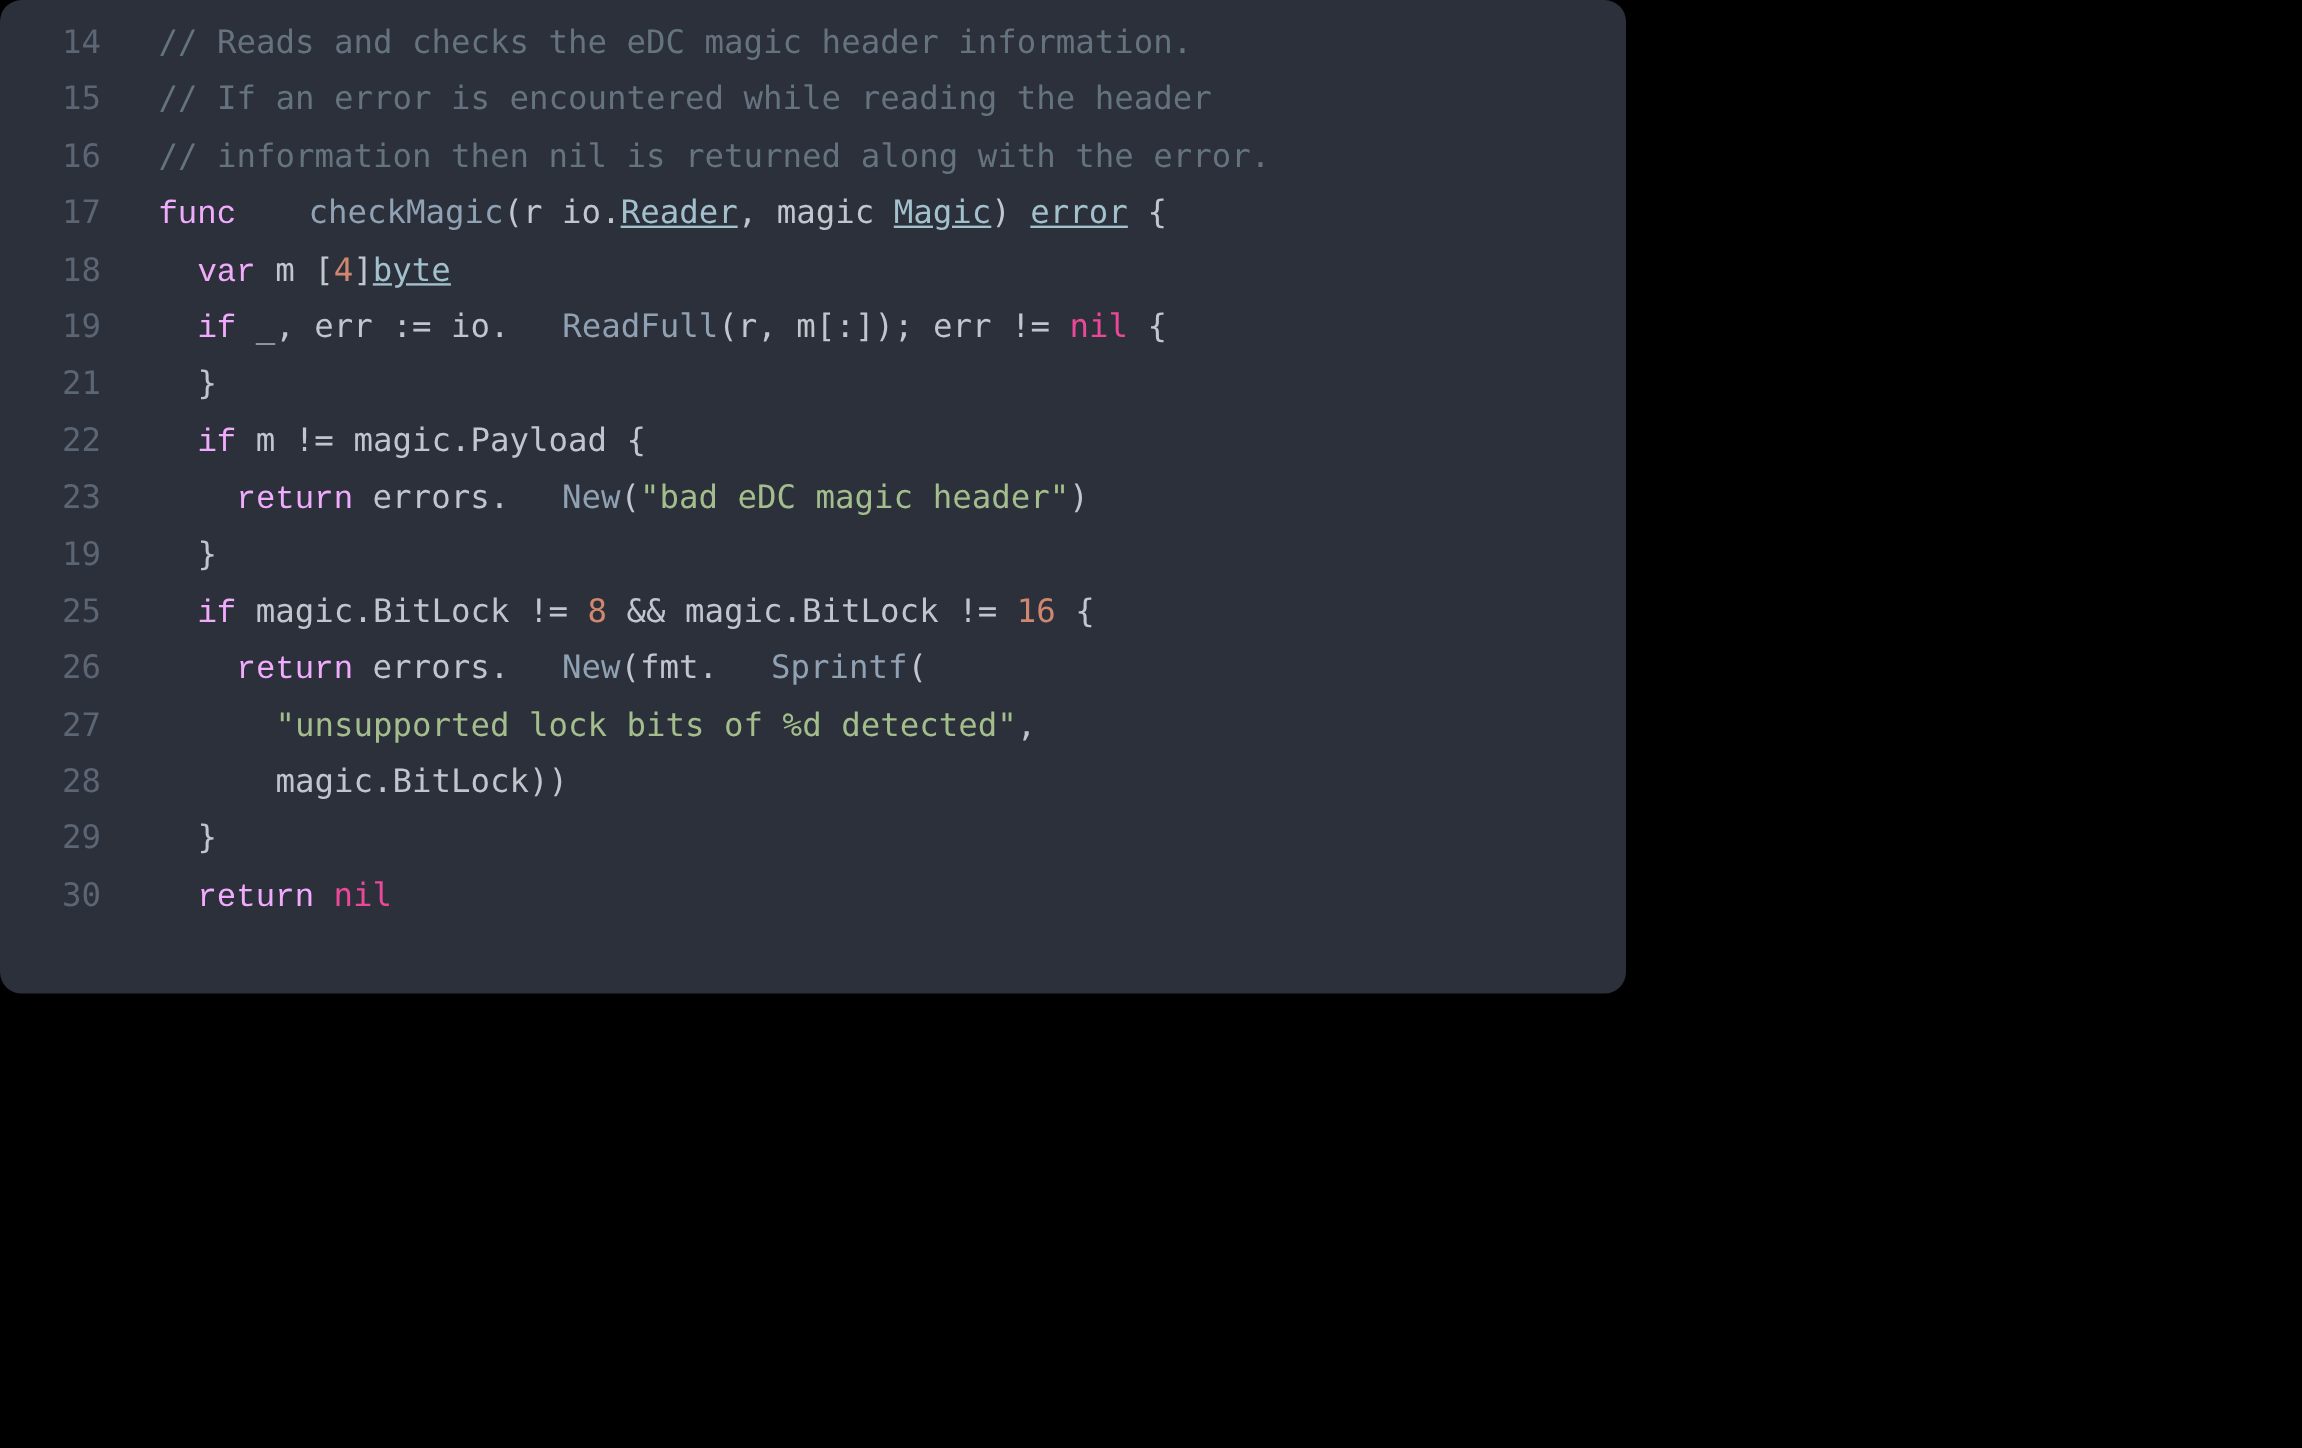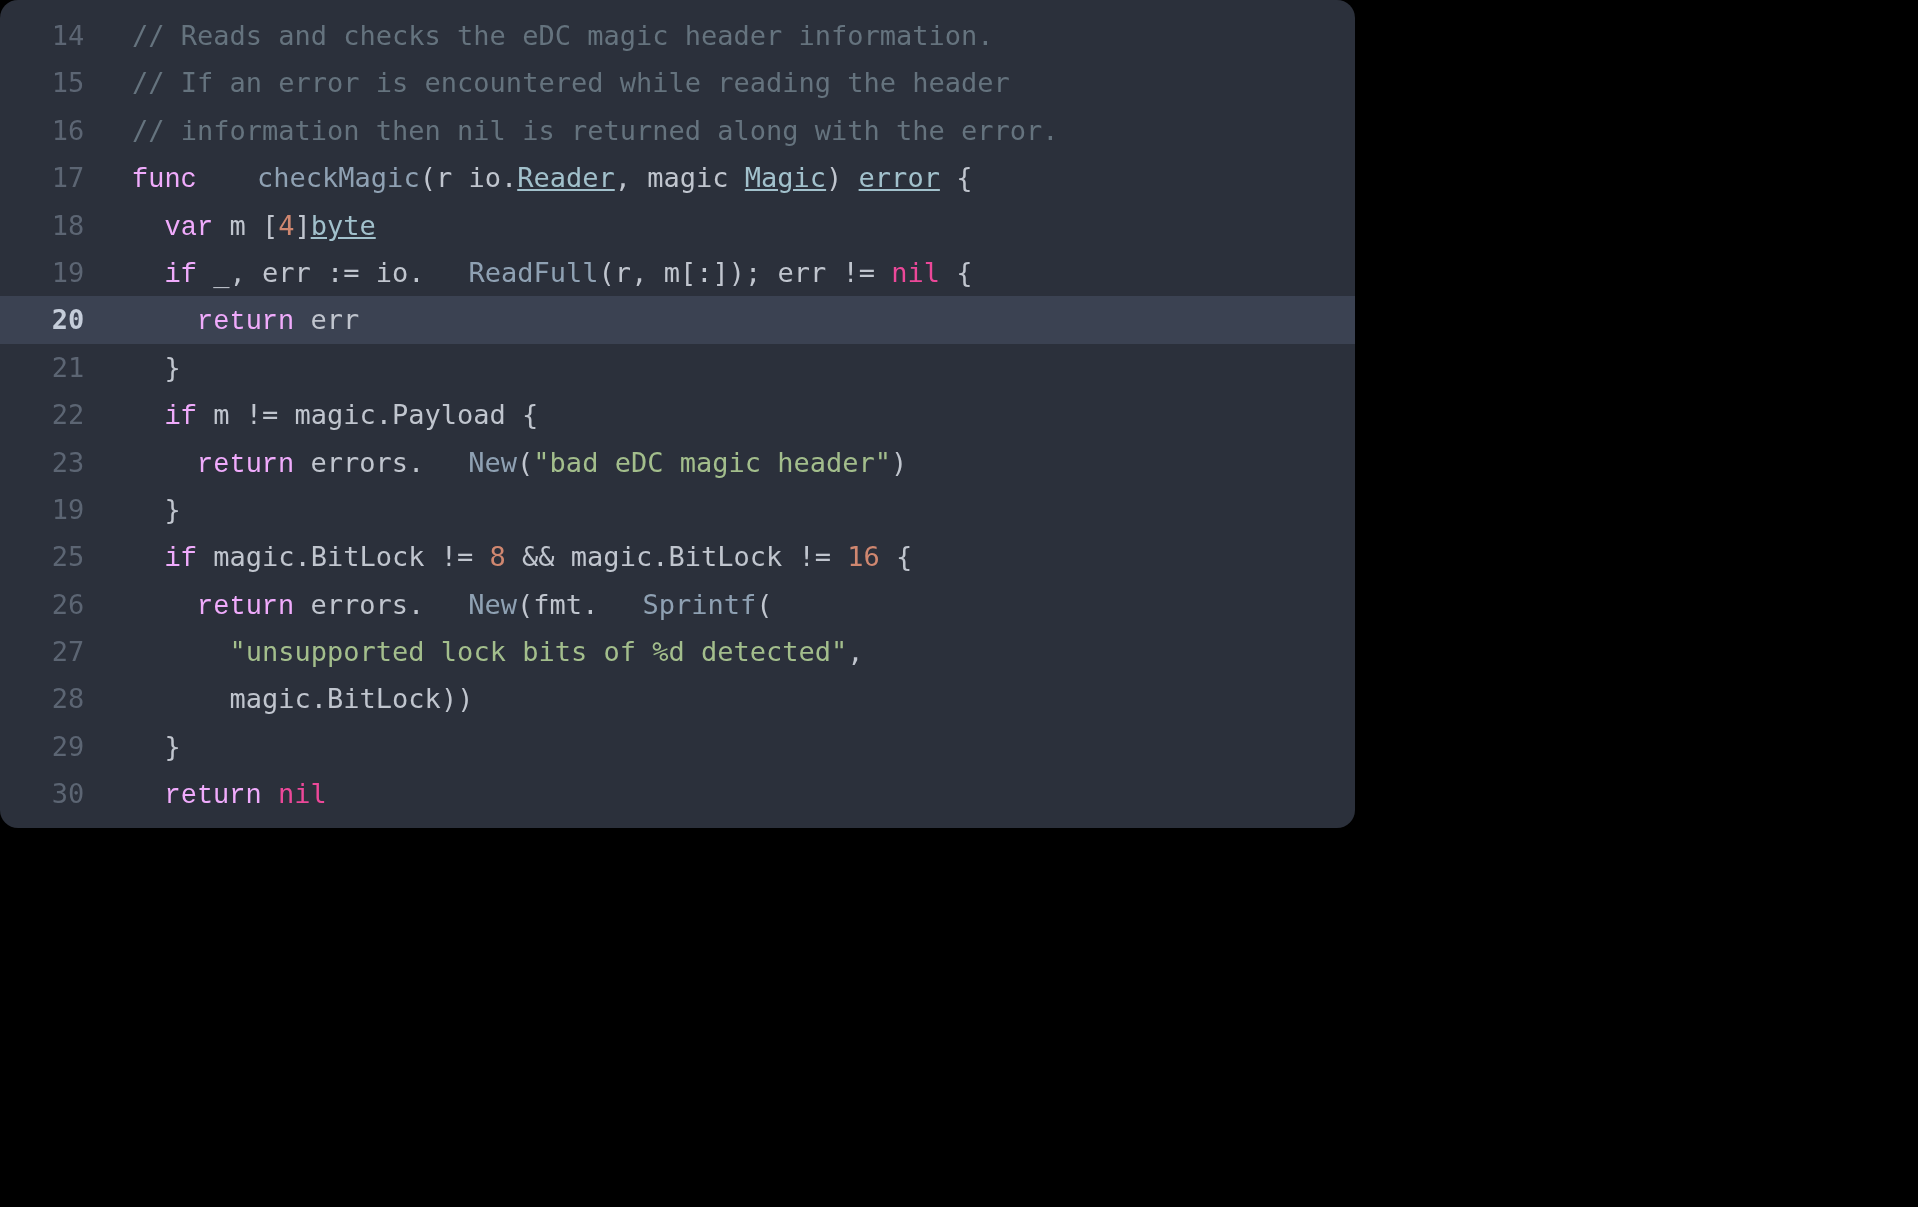--- a/index.html
+++ b/index.html
@@ -74,21 +74,20 @@
 
 <div class="editor-frame">
   <div class="code-area" id="code-area">
 
   <div class="line"><div class="gutter">14</div><div class="code"><span class="tok-comment">// Reads and checks the eDC magic header information.</span></div></div>
       <div class="line"><div class="gutter">15</div><div class="code"><span class="tok-comment">// If an error is encountered while reading the header</span></div></div>
       <div class="line"><div class="gutter">16</div><div class="code"><span class="tok-comment">// information then nil is returned along with the error.</span></div></div>
       <div class="line"><div class="gutter">17</div><div class="code"><span class="tok-keyword">func</span><span class="tok-ident"> </span><span class="tok-func">checkMagic</span><span class="tok-punct">(</span><span class="tok-ident">r io</span><span class="tok-punct">.</span><span class="tok-type">Reader</span><span class="tok-punct">, </span><span class="tok-ident">magic </span><span class="tok-type">Magic</span><span class="tok-punct">) </span><span class="tok-type">error</span><span class="tok-punct"> {</span></div></div>
       <div class="line"><div class="gutter">18</div><div class="code"><span class="tok-ident">  </span><span class="tok-keyword">var</span><span class="tok-ident"> m </span><span class="tok-punct">[</span><span class="tok-number">4</span><span class="tok-punct">]</span><span class="tok-type">byte</span></div></div>
       <div class="line"><div class="gutter">19</div><div class="code"><span class="tok-ident">  </span><span class="tok-keyword">if</span><span class="tok-ident"> _</span><span class="tok-punct">, </span><span class="tok-ident">err </span><span class="tok-op">:= </span><span class="tok-ident">io</span><span class="tok-punct">.</span><span class="tok-func">ReadFull</span><span class="tok-punct">(</span><span class="tok-ident">r</span><span class="tok-punct">, </span><span class="tok-ident">m</span><span class="tok-punct">[:]); </span><span class="tok-ident">err </span><span class="tok-op">!= </span><span class="tok-builtin">nil</span><span class="tok-punct"> {</span></div></div>
-      <div class="line highlight"><div class="gutter">20</div><div class="code"><span class="tok-ident">    </span><span class="tok-keyword">return</span><span class="tok-ident"> err</span></div></div>
       <div class="line"><div class="gutter">21</div><div class="code"><span class="tok-punct">  }</span></div></div>
       <div class="line"><div class="gutter">22</div><div class="code"><span class="tok-ident">  </span><span class="tok-keyword">if</span><span class="tok-ident"> m </span><span class="tok-op">!= </span><span class="tok-ident">magic</span><span class="tok-punct">.</span><span class="tok-ident">Payload</span><span class="tok-punct"> {</span></div></div>
       <div class="line"><div class="gutter">23</div><div class="code"><span class="tok-ident">    </span><span class="tok-keyword">return</span><span class="tok-ident"> errors</span><span class="tok-punct">.</span><span class="tok-func">New</span><span class="tok-punct">(</span><span class="tok-string">"bad eDC magic header"</span><span class="tok-punct">)</span></div></div>
       <div class="line"><div class="gutter">19</div><div class="code"><span class="tok-punct">  }</span></div></div>
       <div class="line"><div class="gutter">25</div><div class="code"><span class="tok-ident">  </span><span class="tok-keyword">if</span><span class="tok-ident"> magic</span><span class="tok-punct">.</span><span class="tok-ident">BitLock </span><span class="tok-op">!= </span><span class="tok-number">8</span><span class="tok-op"> &amp;&amp; </span><span class="tok-ident">magic</span><span class="tok-punct">.</span><span class="tok-ident">BitLock </span><span class="tok-op">!= </span><span class="tok-number">16</span><span class="tok-punct"> {</span></div></div>
       <div class="line"><div class="gutter">26</div><div class="code"><span class="tok-ident">    </span><span class="tok-keyword">return</span><span class="tok-ident"> errors</span><span class="tok-punct">.</span><span class="tok-func">New</span><span class="tok-punct">(</span><span class="tok-ident">fmt</span><span class="tok-punct">.</span><span class="tok-func">Sprintf</span><span class="tok-punct">(</span></div></div>
       <div class="line"><div class="gutter">27</div><div class="code"><span class="tok-ident">      </span><span class="tok-string">"unsupported lock bits of %d detected"</span><span class="tok-punct">,</span></div></div>
       <div class="line"><div class="gutter">28</div><div class="code"><span class="tok-ident">      magic</span><span class="tok-punct">.</span><span class="tok-ident">BitLock</span><span class="tok-punct">))</span></div></div>
       <div class="line"><div class="gutter">29</div><div class="code"><span class="tok-punct">  }</span></div></div>
       <div class="line"><div class="gutter">30</div><div class="code"><span class="tok-ident">  </span><span class="tok-keyword">return</span><span class="tok-ident"> </span><span class="tok-builtin">nil</span></div></div>

